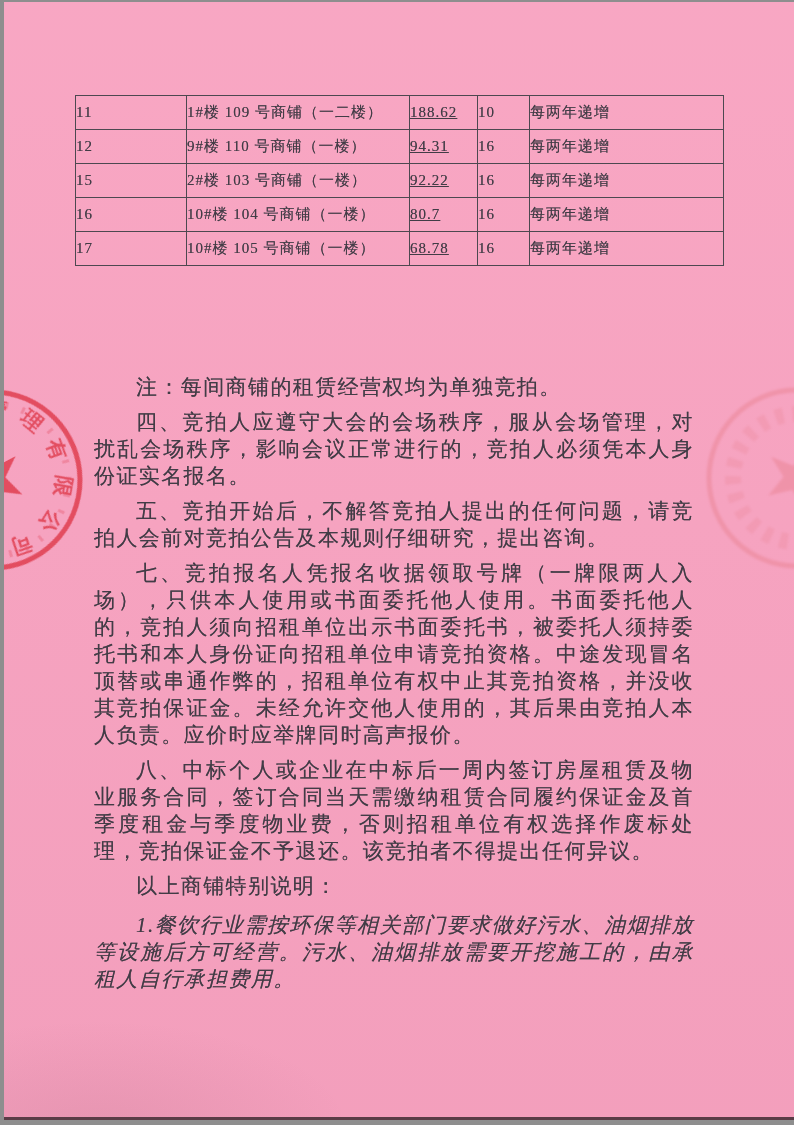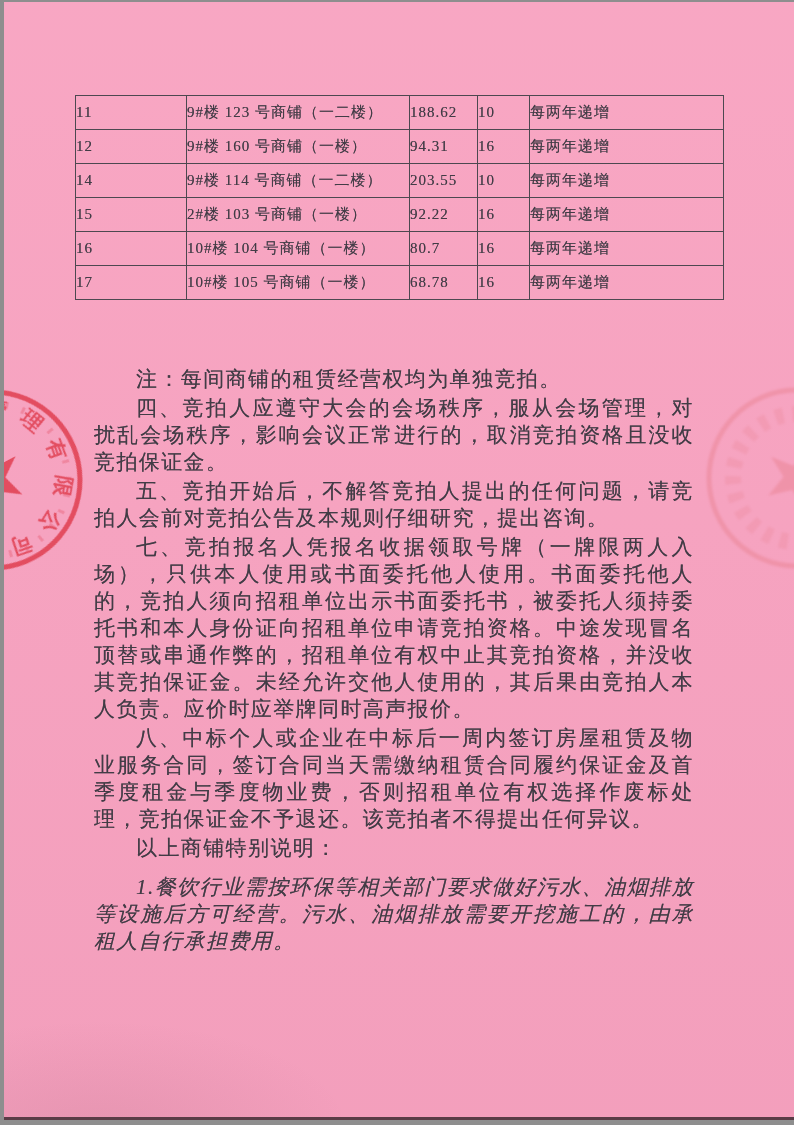--- a/index.html
+++ b/index.html
@@ -41,38 +41,38 @@
     text-align:left;
     vertical-align:middle;
     font-size:15px;
     letter-spacing:1px;
     white-space:nowrap;
     overflow:hidden;
     text-shadow:0 0 .4px rgba(66,60,70,.65);
   }
   td.c0{width:111px;}
   td.c1{width:223px;}
-  td.c2{width:68px;}
+  td.c2{width:68px;text-decoration:underline;}
   td.c3{width:52px;}
   td.c4{width:194px;font-size:14px;}
   
   .rules{
     position:absolute;
     left:90px; top:364px;
     width:600px;
     color:var(--ink);
     font-size:21px;
     line-height:27px;
     letter-spacing:1.4px;
     text-align:justify;
     text-shadow:0 0 .5px rgba(66,60,70,.7);
   }
   .rules p{
     text-indent:2em;
-    margin:0 0 2px 0;
+    margin:8px 0 2px 0;
   }
   .rules p:nth-child(7){margin-top:12px;font-style:italic;}  
   
   .seal{
     position:absolute;
     width:200px;height:200px;
     color:var(--seal-c,#e0404f);
     pointer-events:none;
   }
   .seal-left{
@@ -97,37 +97,30 @@
 </style>
 </head>
 <body>
 
 <div class="page">
 
   <table class="shops">
     <tbody>
         <tr>
           <td class="c0">11</td>
-          <td class="c1">9#楼 123 号商铺（一二楼）</td>
+          <td class="c1">1#楼 109 号商铺（一二楼）</td>
           <td class="c2">188.62</td>
           <td class="c3">10</td>
           <td class="c4">每两年递增</td>
         </tr>
         <tr>
           <td class="c0">12</td>
-          <td class="c1">9#楼 160 号商铺（一楼）</td>
+          <td class="c1">9#楼 110 号商铺（一楼）</td>
           <td class="c2">94.31</td>
           <td class="c3">16</td>
-          <td class="c4">每两年递增</td>
-        </tr>
-        <tr>
-          <td class="c0">14</td>
-          <td class="c1">9#楼 114 号商铺（一二楼）</td>
-          <td class="c2">203.55</td>
-          <td class="c3">10</td>
           <td class="c4">每两年递增</td>
         </tr>
         <tr>
           <td class="c0">15</td>
           <td class="c1">2#楼 103 号商铺（一楼）</td>
           <td class="c2">92.22</td>
           <td class="c3">16</td>
           <td class="c4">每两年递增</td>
         </tr>
         <tr>
@@ -142,21 +135,21 @@
           <td class="c1">10#楼 105 号商铺（一楼）</td>
           <td class="c2">68.78</td>
           <td class="c3">16</td>
           <td class="c4">每两年递增</td>
         </tr>
       </tbody>
   </table>
 
   <div class="rules">
       <p>注：每间商铺的租赁经营权均为单独竞拍。</p>
-      <p>四、竞拍人应遵守大会的会场秩序，服从会场管理，对扰乱会场秩序，影响会议正常进行的，取消竞拍资格且没收竞拍保证金。</p>
+      <p>四、竞拍人应遵守大会的会场秩序，服从会场管理，对扰乱会场秩序，影响会议正常进行的，竞拍人必须凭本人身份证实名报名。</p>
       <p>五、竞拍开始后，不解答竞拍人提出的任何问题，请竞拍人会前对竞拍公告及本规则仔细研究，提出咨询。</p>
       <p>七、竞拍报名人凭报名收据领取号牌（一牌限两人入场），只供本人使用或书面委托他人使用。书面委托他人的，竞拍人须向招租单位出示书面委托书，被委托人须持委托书和本人身份证向招租单位申请竞拍资格。中途发现冒名顶替或串通作弊的，招租单位有权中止其竞拍资格，并没收其竞拍保证金。未经允许交他人使用的，其后果由竞拍人本人负责。应价时应举牌同时高声报价。</p>
       <p>八、中标个人或企业在中标后一周内签订房屋租赁及物业服务合同，签订合同当天需缴纳租赁合同履约保证金及首季度租金与季度物业费，否则招租单位有权选择作废标处理，竞拍保证金不予退还。该竞拍者不得提出任何异议。</p>
       <p>以上商铺特别说明：</p>
       <p>1.餐饮行业需按环保等相关部门要求做好污水、油烟排放等设施后方可经营。污水、油烟排放需要开挖施工的，由承租人自行承担费用。</p>
     </div>
 
   <svg class="seal seal-left" viewBox="0 0 200 200" style="--seal-c: #df3b4c;">
     <circle cx="100" cy="100" r="88" fill="none" stroke="currentColor" stroke-width="5"></circle>
     <polygon points="100,68 108,90 132,90 113,104 120,127 100,113 80,127 87,104 68,90 92,90" fill="currentColor"></polygon>

